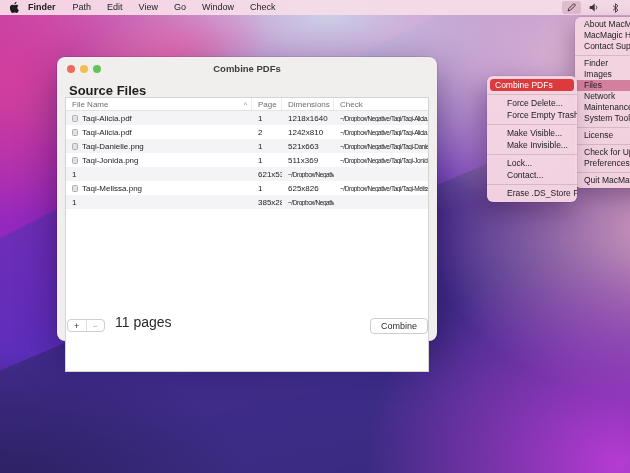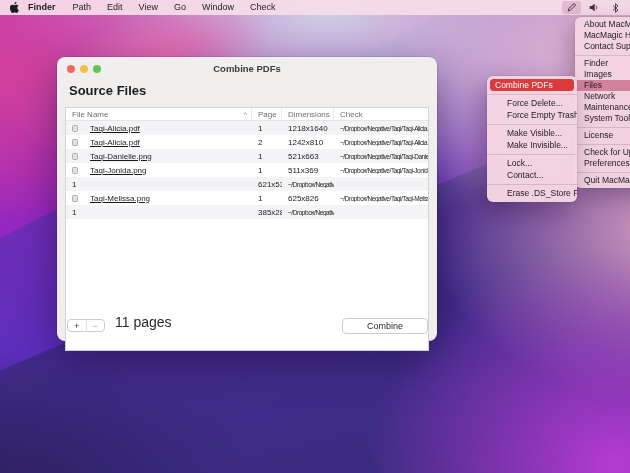--- a/index.html
+++ b/index.html
@@ -47,42 +47,42 @@
   .window { position:absolute; left:57px; top:57px; width:380px; height:284px;
     background:#f0efee; border-radius:8px; z-index:10;
     box-shadow:0 16px 40px rgba(20,5,50,0.45), 0 0 0 0.5px rgba(0,0,0,0.18); }
   .titlebar { position:relative; height:23px; }
   .traffic { position:absolute; left:10px; top:8px; display:flex; gap:5px; }
   .tl { width:8px; height:8px; border-radius:50%; }
   .tl-close { background:#ee6a5f; } .tl-min { background:#f5bd4f; } .tl-zoom { background:#61c454; }
   .win-title { text-align:center; font-size:9.5px; font-weight:bold; color:#3c3c3e; line-height:23px; }
   .section-label { position:absolute; left:12px; top:26px; font-size:13px; font-weight:bold; color:#1d1d1f; }
 
-  .table { position:absolute; left:8px; top:40px; width:364px; height:244px;
-    background:#fff; border:1px solid #d5d3d1; font-size:8px; color:#1b1b1d; overflow:hidden;margin-top:10px; }
+  .table { position:absolute; left:8px; top:40px; width:364px; height:275px;
+    background:#fff; border:1px solid #d5d3d1; font-size:8px; color:#1b1b1d; overflow:hidden; }
   .t-head { display:grid; grid-template-columns:186px 30px 52px 1fr; height:13px;
     border-bottom:1px solid #e4e4e4; color:#6f6f72; background:#fff; }
   .t-head .hc { display:flex; align-items:center; padding-left:6px; border-right:1px solid #ececec; }
   .t-head .hc:last-child { border-right:none; }
   .t-head .hc-name { justify-content:space-between; padding-right:4px; }
   .sort-caret { color:#8a8a8d; font-size:7px; }
   .t-row { display:grid; grid-template-columns:186px 30px 52px 1fr; height:14px; align-items:center; }
   .t-body .t-row:nth-child(odd) { background:#f4f4f6; }
   .tc { padding-left:6px; white-space:nowrap; overflow:hidden; }
-  .tc-name { display:flex; align-items:center; gap:12px;text-decoration:underline; }
+  .tc-name { display:flex; align-items:center; gap:4px; }
   .file-ic { width:6px; height:7px; background:#e3e2e2; border:1px solid #adadaf; border-radius:1.5px; flex:0 0 auto; }
   .tc-path { font-size:6.5px; letter-spacing:-0.45px; color:#222; }
 
   .win-footer { position:absolute; left:0; bottom:0; width:100%; height:28px; }
   .seg { position:absolute; left:10px; bottom:9px; width:38px; height:13px; background:#fff;
     border:1px solid #cfcecc; border-radius:4px; display:flex; overflow:hidden; }
   .seg-btn { flex:1; display:flex; align-items:center; justify-content:center; font-size:9px; color:#3c3c3c; }
   .seg-btn + .seg-btn { border-left:1px solid #e2e1df; color:#a9a9a9; }
   .pages { position:absolute; left:58px; bottom:11px; font-size:14px; color:#2b2b2d; }
-  .combine-btn { position:absolute; right:9px; bottom:7px; height:16px; padding:0 24px;
+  .combine-btn { position:absolute; right:9px; bottom:7px; height:16px; padding:0 10px;
     background:#fff; border:1px solid #cfcecc; border-radius:4px; font-size:9px; color:#2b2b2d;
     display:flex; align-items:center; }
 
   
   .menu { position:absolute; left:575px; top:17px; width:80px; z-index:40;
     background:rgba(244,212,224,0.97); border-radius:6px; padding:2px 0;
     box-shadow:-4px 10px 24px rgba(40,10,60,0.35), 0 0 0 0.5px rgba(0,0,0,0.1);
     font-size:8.5px; color:#1c1c1e; }
   .m-item { height:11px; line-height:11px; padding-left:9px; white-space:nowrap; overflow:hidden; }
   .m-item.hl { background:#d2809b; }

